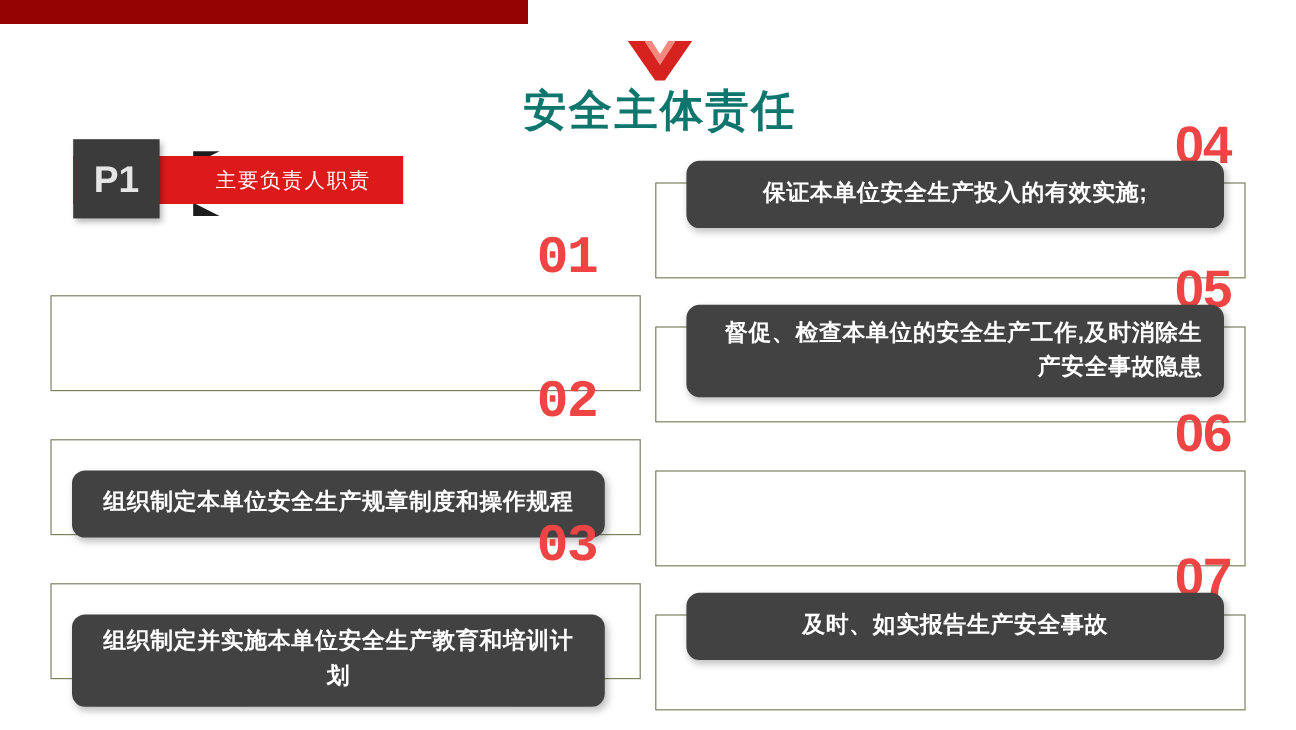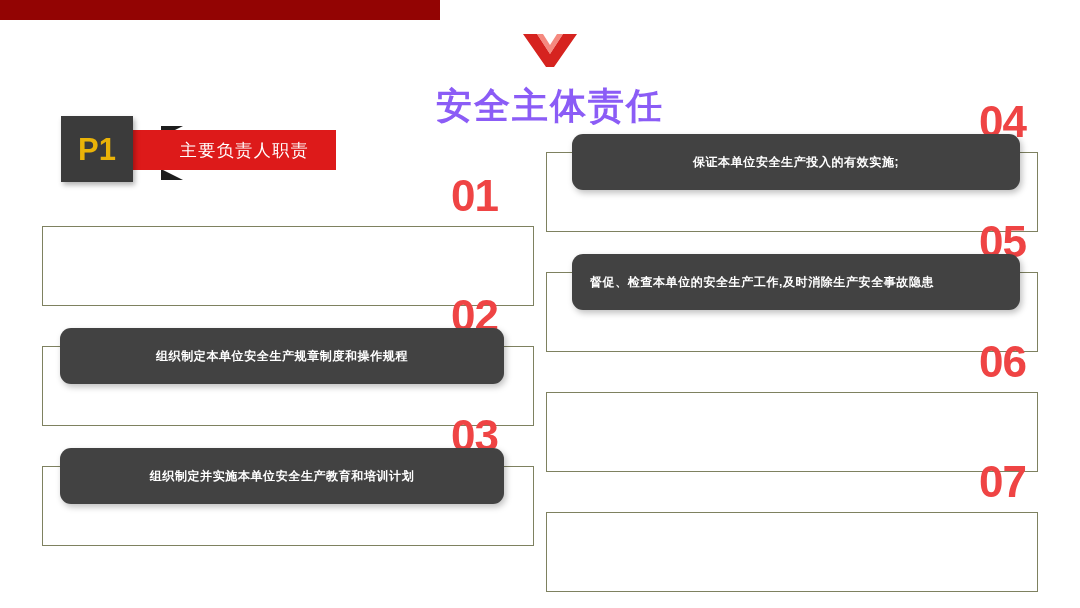--- a/index.html
+++ b/index.html
@@ -35,24 +35,24 @@
     text-align: center;
   }
   .chevron {
     display: block;
     margin: 0 auto;
     width: 54px;
     height: 34px;
   }
   .title-text {
     display: block;
-    margin-top: 18px;
+    margin-top: 4px;
     font-size: 36px;
     font-weight: 700;
-    color: #8b5cf6;
+    color: #0f766e;
     letter-spacing: 2px;
     line-height: 1.12;
     white-space: nowrap;
   }
 
   
   .ribbon-wrap {
     position: absolute;
     left: 55px;
     top: 116px;
@@ -93,21 +93,21 @@
     top: 0px;
     width: 72px;
     height: 66px;
     background: #3b3b3b;
     box-shadow: 2px 3px 5px rgba(0,0,0,0.30);
     display: flex;
     align-items: center;
     justify-content: center;
   }
   .p1-badge span {
-    color: #eab308;
+    color: #e5e5e5;
     font-size: 31px;
     font-weight: 700;
     letter-spacing: 0px;
     line-height: 1;
   }
   .ribbon-label {
     position: absolute;
     left: 98px;
     top: 14px;
     width: 183px;
@@ -118,21 +118,21 @@
     color: #ffffff;
     font-size: 17px;
     font-weight: 400;
     letter-spacing: 1.5px;
   }
 
   
   .col {
     position: absolute;
   }
-  .col-left  { left: 24px;  top: 184px; width: 510px; }
+  .col-left  { left: 24px;  top: 204px; width: 510px; font-family: Liberation Mono, monospace; }
   .col-right { left: 536px; top: 110px; width: 520px; }
 
   .row {
     position: relative;
     height: 120px;
   }
   .row-outline {
     position: absolute;
     left: 18px;
     top: 42px;
@@ -162,30 +162,30 @@
     border-radius: 11px;
     box-shadow: 2px 3px 6px rgba(0,0,0,0.25);
     display: flex;
     align-items: center;
     justify-content: center;
     box-sizing: border-box;
     padding: 9px 18px;
   }
   .row-card .card-text {
     color: #ffffff;
-    font-size: 12px;
+    font-size: 19px;
     font-weight: 700;
     letter-spacing: 0.6px;
     line-height: 1.55;
     text-align: center;
   }
   
   .row-card.align-left { justify-content: flex-start; }
   .row-card.align-left .card-text { text-align: right; }
-  .row-card.wide { left: 36px; right: 30px; }
+  .row-card.wide { left: 36px; right: 30px; margin-top: 44px; }
 
   
   .col-right .row-outline { left: 10px; right: 18px; }
   .col-right .row-num { right: 30px; }
   .col-right .row-card { left: 36px; right: 36px; }
 </style>
 </head>
 <body>
 
 <div class="top-bar"></div>
@@ -252,15 +252,18 @@
   </div>
 
   <div class="row">
     <div class="row-outline"></div>
     <div class="row-num">06</div>
   </div>
 
   <div class="row">
     <div class="row-outline"></div>
     <div class="row-num">07</div>
+    <div class="row-card">
+      <span class="card-text">及时、如实报告生产安全事故</span>
+    </div>
   </div>
 
 </div>
 
 </body></html>

